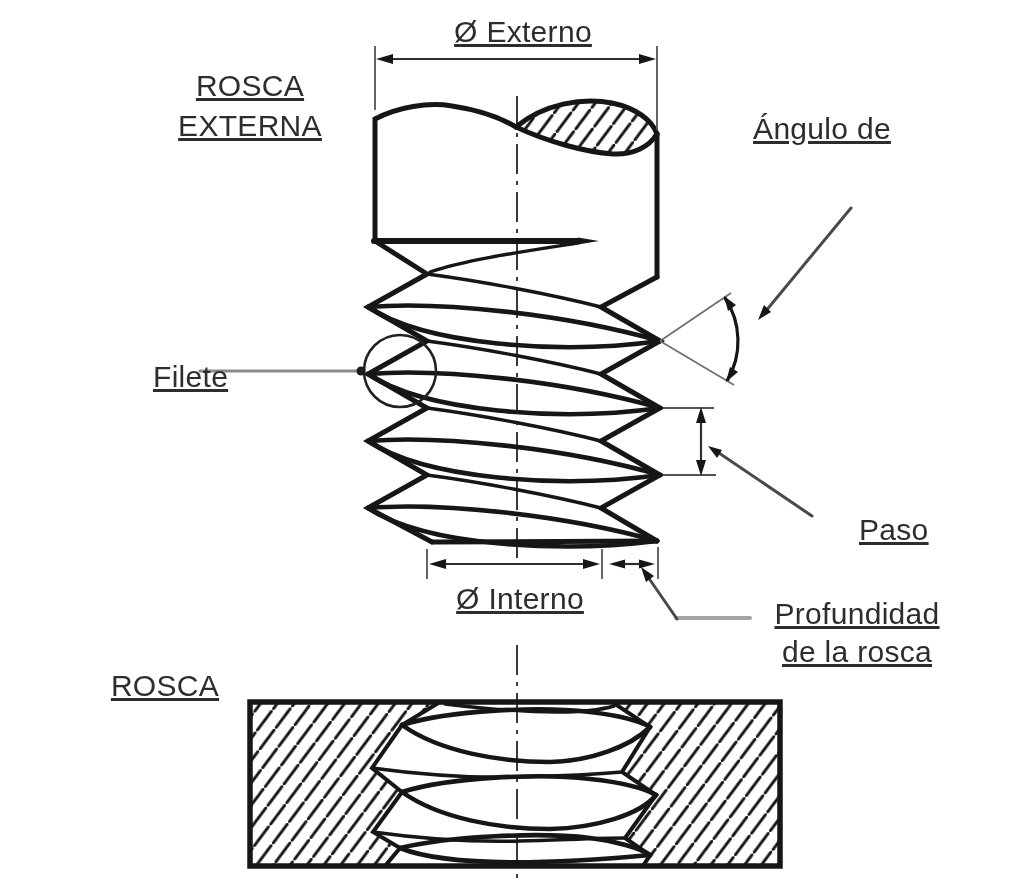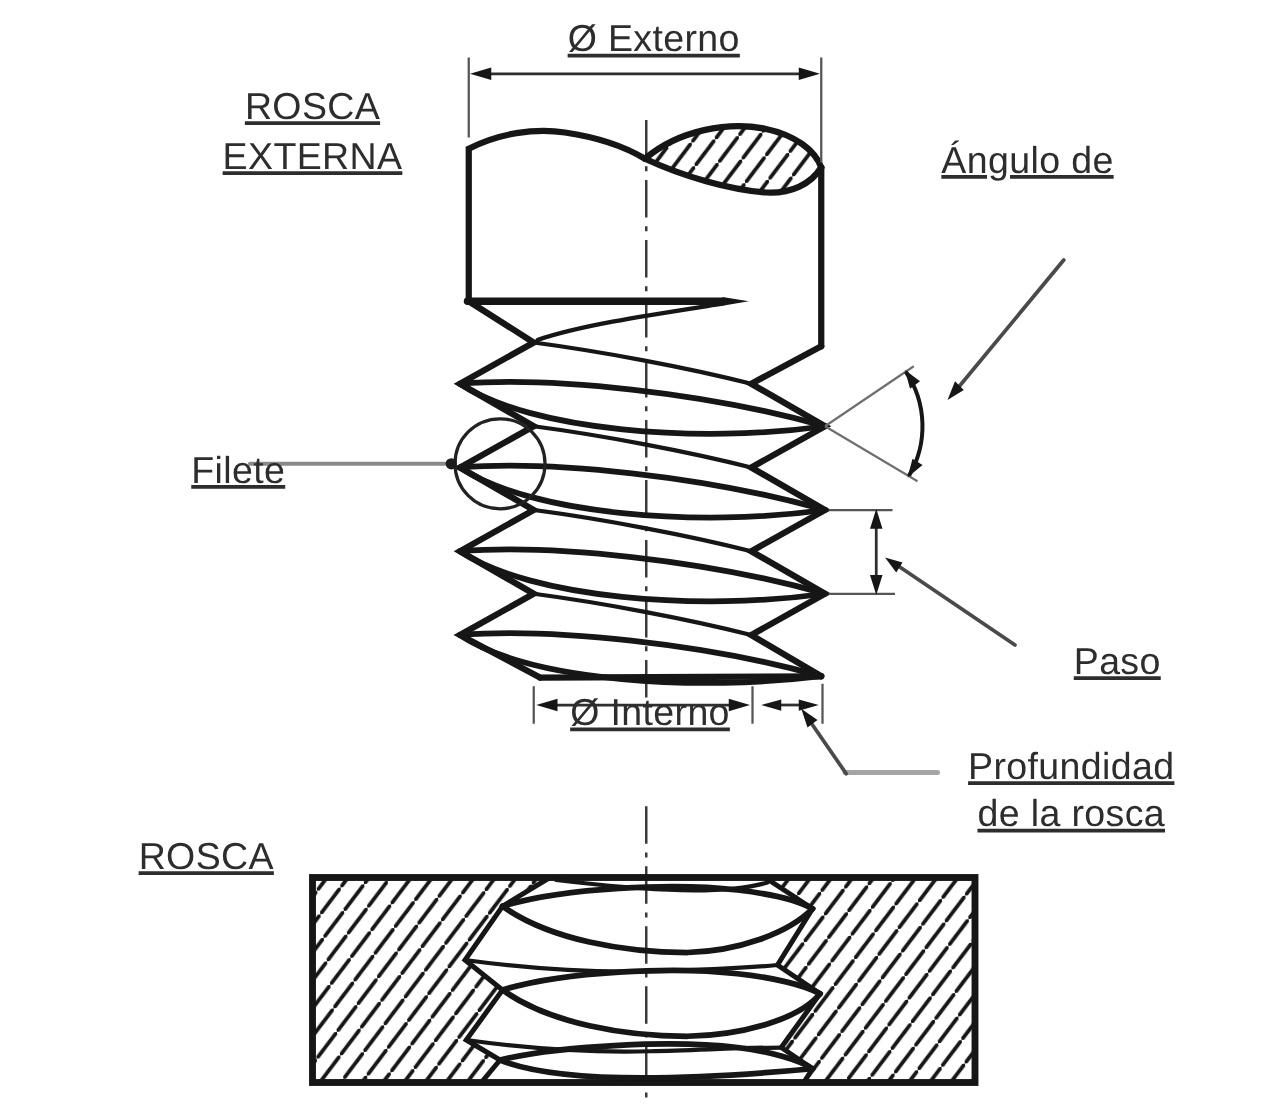--- a/index.html
+++ b/index.html
@@ -12,21 +12,21 @@
     font-family:"Liberation Sans", sans-serif; color:var(--text); overflow:hidden;
   }
   svg.drawing{position:absolute; left:0; top:0; width:1024px; height:883px;}
   .lbl{position:absolute; font-size:30px; line-height:38px; white-space:nowrap; color:var(--text); letter-spacing:.3px;text-decoration:underline;}
   .lbl.center{text-align:center;}
   #lbl-o-externo{left:373px; top:13px; width:300px;}
   #lbl-rosca-externa{left:130px; top:66px; width:240px; line-height:40px;}
   #lbl-angulo{left:692px; top:110px; width:260px;}
   #lbl-filete{left:110px; top:358px;margin-left:43px;}
   #lbl-paso{left:820px; top:511px;margin-left:39px;}
-  #lbl-o-interno{left:370px; top:552px; width:300px;}
+  #lbl-o-interno{left:370px; top:580px; width:300px;}
   #lbl-profundidad{left:727px; top:595px; width:260px;}
   #lbl-rosca-interna{left:55px; top:666px; width:220px; line-height:40px;}
 
   .s-main{stroke:var(--line); stroke-width:5; fill:none; stroke-linecap:round; stroke-linejoin:miter;}
   .s-band{stroke:var(--line); stroke-width:4.6; fill:none; stroke-linecap:round;}
   .s-root{stroke:var(--line); stroke-width:3.4; fill:none; stroke-linecap:round;}
   .s-rect{stroke:var(--line); stroke-width:5.5; fill:none;}
   .s-hatchpoly{stroke:var(--line); stroke-width:4; fill:url(#hatch);}
   .s-dim{stroke:var(--dimension); stroke-width:2.2; fill:none;}
   .s-ext{stroke:#555; stroke-width:1.8; fill:none;}

